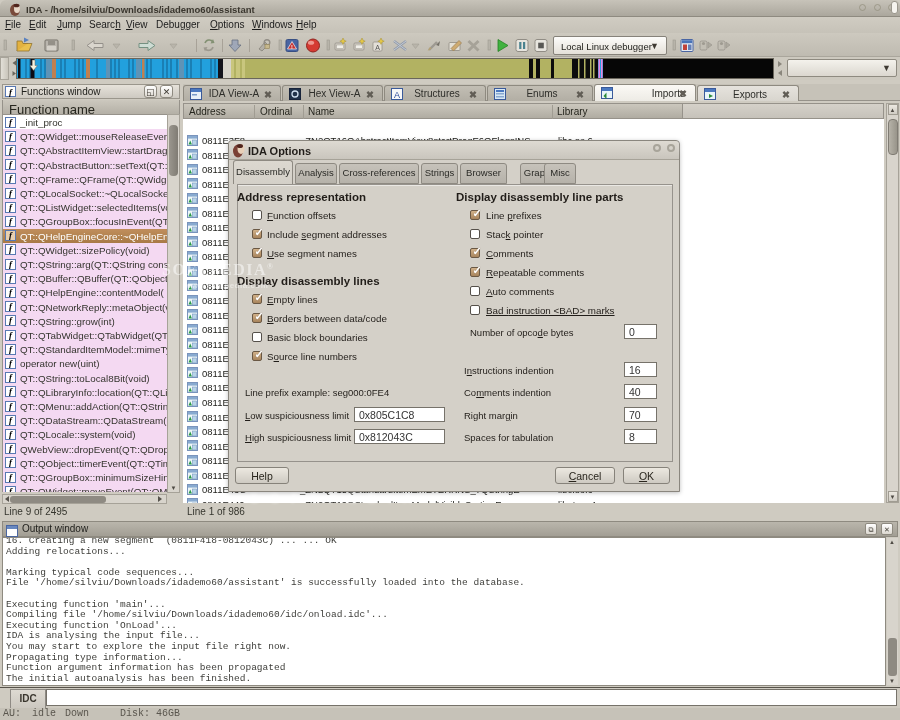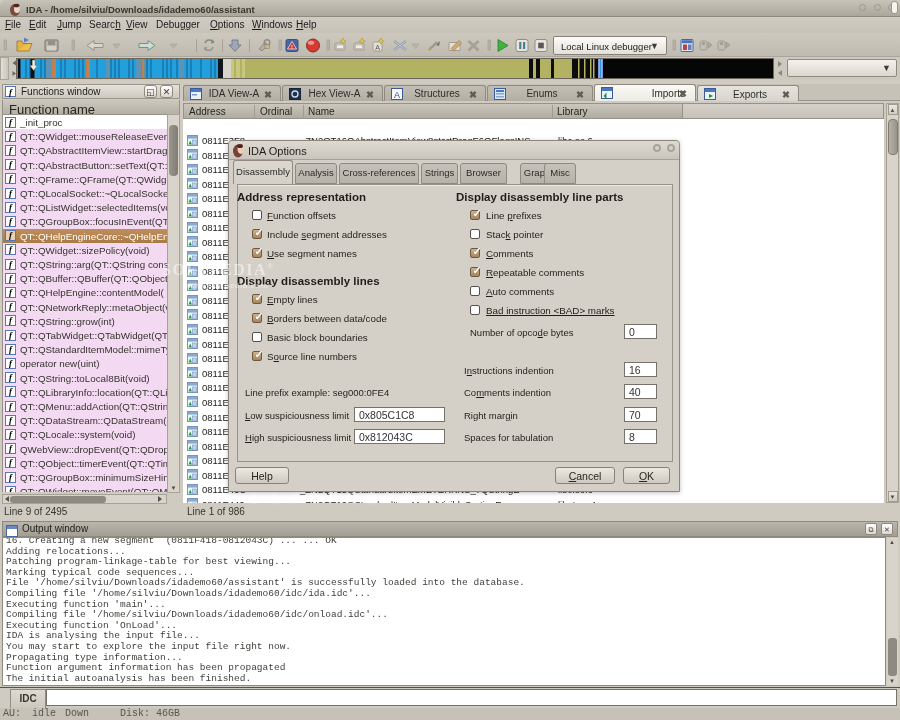--- a/index.html
+++ b/index.html
@@ -759,24 +759,22 @@
       <rect x="0.5" y="0.5" width="11" height="11" fill="#fff" stroke="#4a66a0"></rect>
       <rect x="1" y="1" width="10" height="3" fill="#6888c0"></rect>
     </svg>
 </div>
 <div class="abs" style="left:22px;top:523px;font-size:10px;color:#22221e;z-index:2;">Output window</div>
 <div class="abs" style="left:865px;top:523px;width:12px;height:12px;background:linear-gradient(#fff,#dcd8d0);border:1px solid #8e8a80;border-radius:2px;z-index:2;font-size:7px;color:#4a463e;text-align:center;line-height:11px;">⧉</div>
 <div class="abs" style="left:881px;top:523px;width:12px;height:12px;background:linear-gradient(#fff,#dcd8d0);border:1px solid #8e8a80;border-radius:2px;z-index:2;font-size:7px;color:#4a463e;text-align:center;line-height:11px;">✕</div>
 <div class="abs" id="console">
     <div class="cline" style="top:-3.0px;">16. Creating a new segment  (0811F418-0812043C) ... ... OK</div>
     <div class="cline" style="top:7.6px;">Adding relocations...</div>
-    <div class="cline" style="top:18.2px;">Patching program-linkage-table for best viewing...</div>
     <div class="cline" style="top:28.8px;">Marking typical code sequences...</div>
     <div class="cline" style="top:39.4px;">File '/home/silviu/Downloads/idademo60/assistant' is successfully loaded into the database.</div>
-    <div class="cline" style="top:50.0px;">Compiling file '/home/silviu/Downloads/idademo60/idc/ida.idc'...</div>
     <div class="cline" style="top:60.6px;">Executing function 'main'...</div>
     <div class="cline" style="top:71.2px;">Compiling file '/home/silviu/Downloads/idademo60/idc/onload.idc'...</div>
     <div class="cline" style="top:81.8px;">Executing function 'OnLoad'...</div>
     <div class="cline" style="top:92.4px;">IDA is analysing the input file...</div>
     <div class="cline" style="top:103.0px;">You may start to explore the input file right now.</div>
     <div class="cline" style="top:113.6px;">Propagating type information...</div>
     <div class="cline" style="top:124.2px;">Function argument information has been propagated</div>
     <div class="cline" style="top:134.8px;">The initial autoanalysis has been finished.</div>
   </div>
 <div class="abs" id="ovscroll" style="left:887px;top:538px;width:11px;height:147px;background:#d8d4cc;">
@@ -796,21 +794,21 @@
 
 <div class="abs" id="dlg">
   <div class="abs" id="dlg-title"></div>
   <div class="abs" style="left:3px;top:2px;width:14px;height:15px;">
     <svg width="14" height="15">
         <ellipse cx="6" cy="8" rx="5" ry="6.5" fill="#7a4035"></ellipse>
         <ellipse cx="9" cy="6" rx="3.5" ry="5" fill="#e8d0b8"></ellipse>
         <ellipse cx="8" cy="3" rx="3" ry="2" fill="#50241c"></ellipse>
       </svg>
   </div>
-  <div class="abs" style="left:19px;top:4px;font-size:11px;font-weight:normal;color:#211d19;">IDA Options</div>
+  <div class="abs" style="left:19px;top:4px;font-size:11px;font-weight:bold;color:#211d19;">IDA Options</div>
   <div class="abs" style="left:424px;top:3px;width:8px;height:8px;border-radius:50%;border:2px solid #a8a49a;"></div>
   <div class="abs" style="left:438px;top:3px;width:8px;height:8px;border-radius:50%;border:2px solid #a8a49a;"></div>
 
   <div class="dtab active" style="left:4px;width:60px;padding-top:5px;">Disassembly</div>
   <div class="dtab" style="left:66px;width:42px;padding-top:3px;">Analysis</div>
   <div class="dtab" style="left:110px;width:80px;padding-top:3px;">Cross-references</div>
   <div class="dtab" style="left:192px;width:37px;padding-top:3px;">Strings</div>
   <div class="dtab" style="left:231px;width:47px;padding-top:3px;">Browser</div>
   <div class="dtab" style="left:279px;width:34px;padding-top:3px;margin-left:12px;">Graph</div>
   <div class="dtab" style="left:315px;width:32px;padding-top:3px;">Misc</div>

